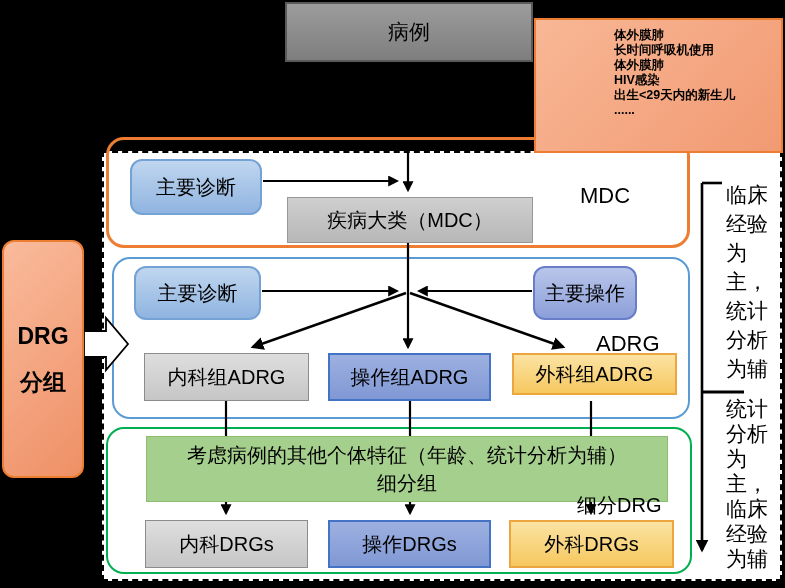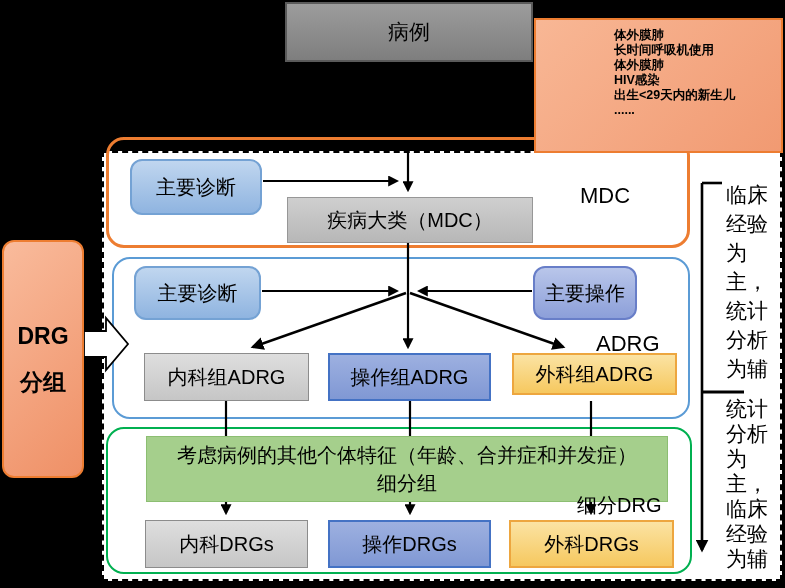--- a/index.html
+++ b/index.html
@@ -153,21 +153,21 @@
   </div>
   <div class="abs node peri-box" id="adrg-op">
     <span>操作组ADRG</span>
   </div>
   <div class="abs node yellow-box" id="adrg-sur">
     <span>外科组ADRG</span>
   </div>
   <div class="abs stage-label" id="lbl-adrg">ADRG</div>
 
   <div class="abs node" id="feature">
-    <span>考虑病例的其他个体特征（年龄、合并症和并发症）</span>
+    <span>考虑病例的其他个体特征（年龄、统计分析为辅）</span>
     <span>细分组</span>
   </div>
   <div class="abs stage-label" id="lbl-drg">细分DRG</div>
   <div class="abs node gray-box" id="drgs-int">
     <span>内科DRGs</span>
   </div>
   <div class="abs node peri-box" id="drgs-op">
     <span>操作DRGs</span>
   </div>
   <div class="abs node yellow-box" id="drgs-sur">

